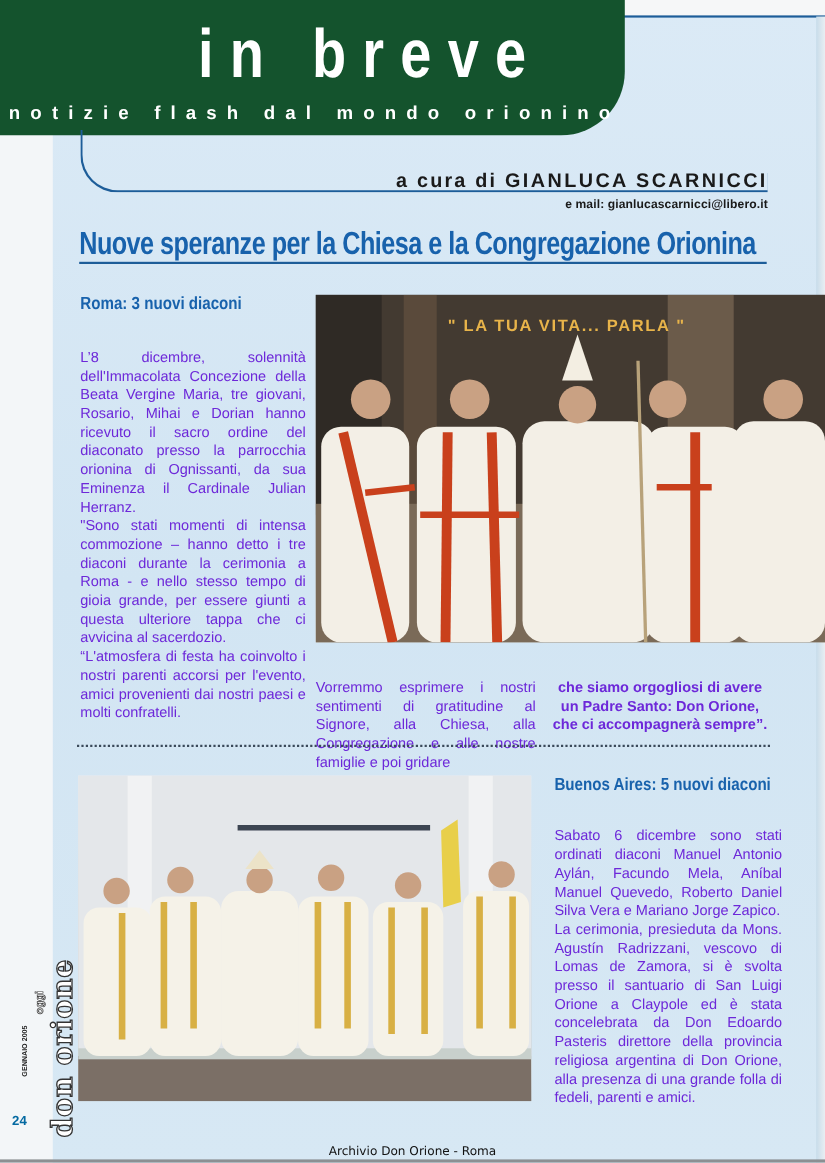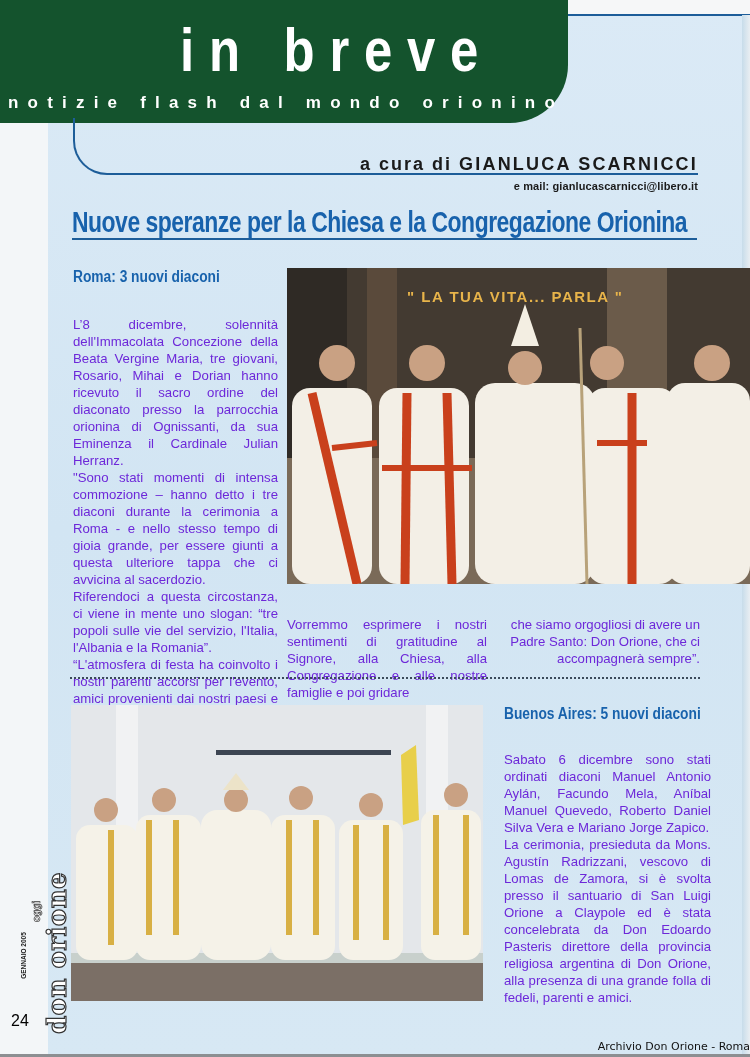--- a/index.html
+++ b/index.html
@@ -76,21 +76,21 @@
     transform: scaleX(0.86); transform-origin: left top; white-space: nowrap;
   }
   .body-text {
     position: absolute; font-size: 13.2px; line-height: 17px; color: #6d28d9;
     text-align: justify;
     margin-top: 24px;
   }
   .body-text p { margin: 0; }
   .roma-col1 { left: 73px; top: 292px; width: 205px; }
   .roma-col2 { left: 287px; top: 592px; width: 200px; }
-  .roma-col3 { left: 500px; top: 592px; width: 200px; text-align: right; }
+  .roma-col3 { left: 500px; top: 592px; width: 200px; text-align: center; font-weight: bold; }
   .ba-col { left: 504px; top: 727px; width: 207px; }
   .photo {
     position: absolute; overflow: hidden;
   }
   .photo-roma {
     left: 287px; top: 268px; width: 463px; height: 316px;
     background: linear-gradient(180deg, #3b3630 0%, #4a3f34 30%, #6a5a4a 55%, #b9a994 100%);
   }
   .photo-ba {
     left: 71px; top: 705px; width: 412px; height: 296px;
@@ -118,24 +118,24 @@
   .side-logo .oggi {
     position: absolute; left: 22px; top: 6px; transform: rotate(-90deg);
     font-size: 10px; font-weight: bold; color: #fff; -webkit-text-stroke: 0.6px #333;
   }
   .side-logo .issue {
     position: absolute; left: -4px; top: 52px; transform: rotate(-90deg);
     font-size: 6.5px; font-weight: bold; color: #222; white-space: nowrap;
   }
   .page-number {
     position: absolute; left: 11px; top: 1012px;
-    font-weight: normal; font-size: 16px; color: #000000;
+    font-weight: bold; font-size: 12px; color: #0369a1;
   }
   .footer-source {
-    position: absolute; left: 0; top: 1040px; width: 750px; text-align: right;
+    position: absolute; left: 0; top: 1040px; width: 750px; text-align: center;
     font-family: "DejaVu Sans", sans-serif; font-size: 11px; color: #111;
   }
   .bottom-edge {
     position: absolute; left: 0; top: 1054px; width: 750px; height: 3px;
     background: #8c8f92;
   }
   svg { display: block; }
 </style>
 </head>
 <body>
@@ -157,21 +157,20 @@
 </div>
 <div class="email">e mail: gianlucascarnicci@libero.it</div>
 
 <div class="main-title">Nuove speranze per la Chiesa e la Congregazione Orionina</div>
 <div class="main-title-rule"></div>
 
 <div class="section-head" style="left:73px; top:268px;">Roma: 3 nuovi diaconi</div>
 <div class="body-text roma-col1">
   <p>L’8 dicembre, solennità dell'Immacolata Concezione della Beata Vergine Maria, tre giovani, Rosario, Mihai e Dorian hanno ricevuto il sacro ordine del diaconato presso la parrocchia orionina di Ognissanti, da sua Eminenza il Cardinale Julian Herranz.</p>
   <p>"Sono stati momenti di intensa commozione – hanno detto i tre diaconi durante la cerimonia a Roma - e nello stesso tempo di gioia grande, per essere giunti a questa ulteriore tappa che ci avvicina al sacerdozio.</p>
-  <p>Riferendoci a questa circostanza, ci viene in mente uno slogan: “tre popoli sulle vie del servizio, l'Italia, l'Albania e la Romania”.</p>
   <p>“L'atmosfera di festa ha coinvolto i nostri parenti accorsi per l'evento, amici provenienti dai nostri paesi e molti confratelli.</p>
 </div>
 
 <div class="photo photo-roma">
   <svg width="463" height="316" viewBox="0 0 463 316">
     <rect x="0" y="0" width="463" height="316" fill="#433a31"></rect>
     <rect x="0" y="0" width="60" height="200" fill="#2f2a25"></rect>
     <rect x="320" y="0" width="60" height="200" fill="#6b5b4a"></rect>
     <rect x="80" y="0" width="30" height="200" fill="#5a4a3b"></rect>
     <rect x="0" y="190" width="463" height="126" fill="#7a6a58"></rect>

